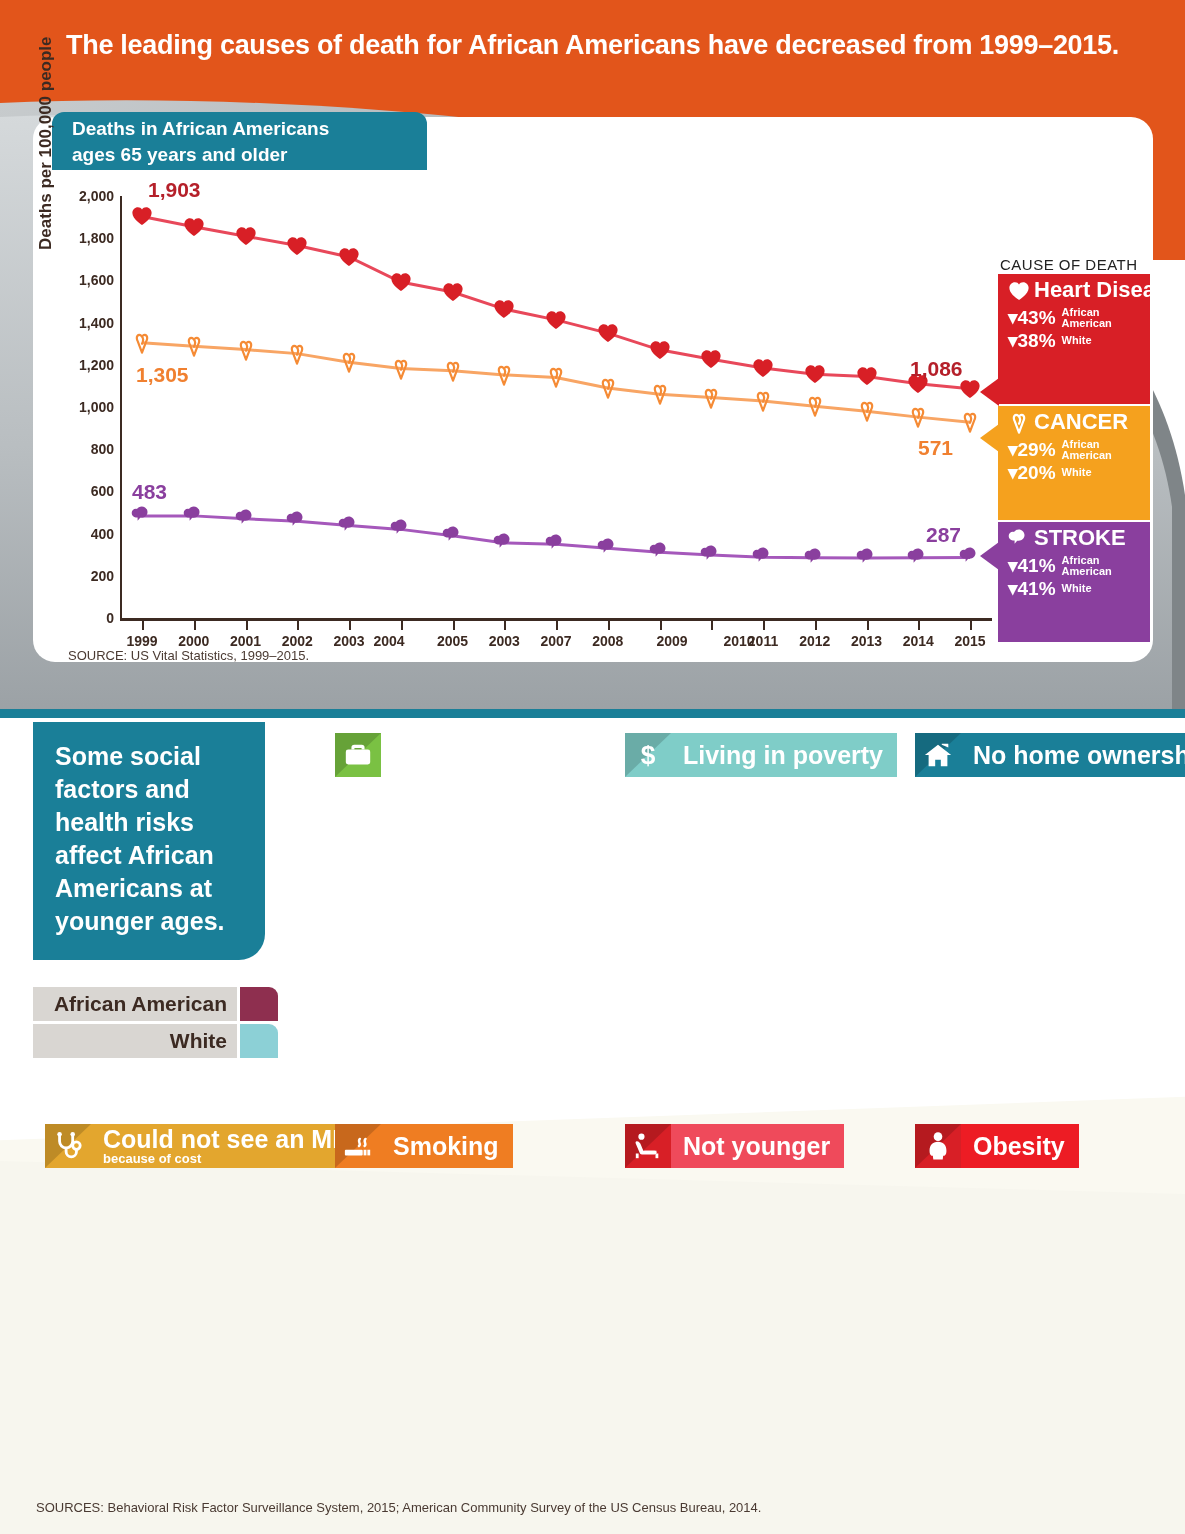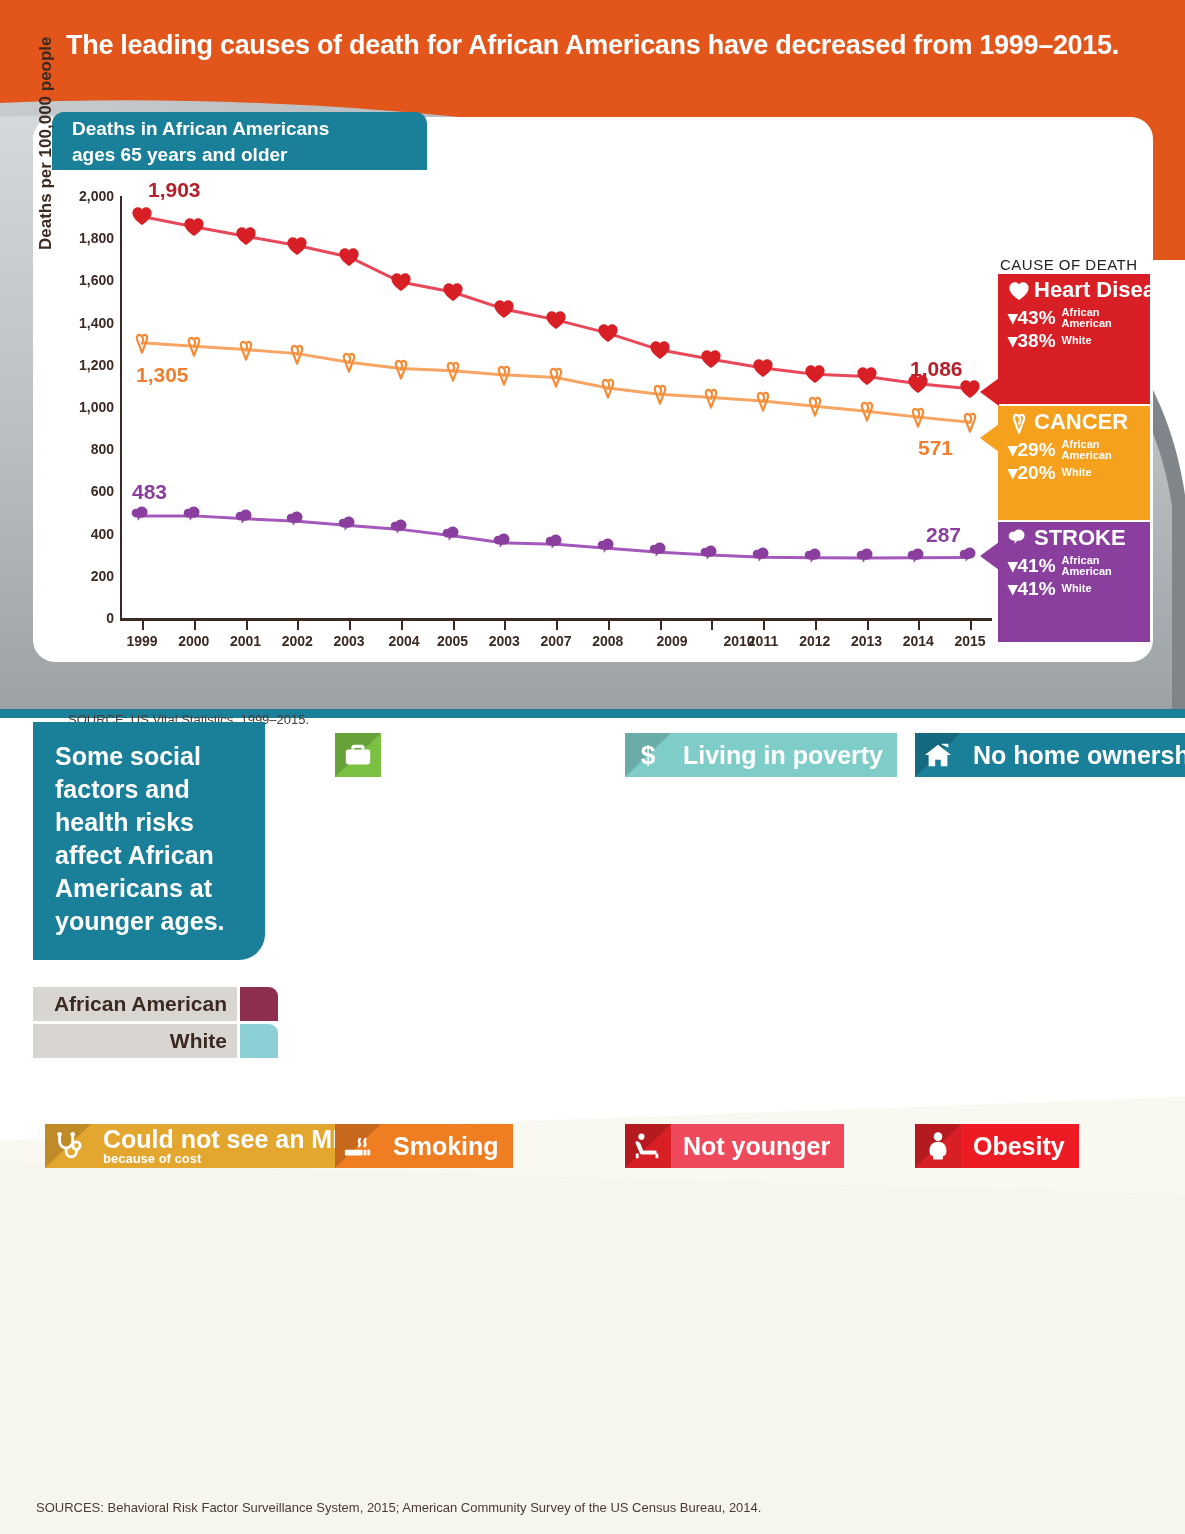--- a/index.html
+++ b/index.html
@@ -125,21 +125,21 @@
   .cod-grp { font-size: 11px; font-weight: bold; line-height: 11px; }
   .cod-arrow {
     position: absolute; left: -18px; width: 0; height: 0;
     border-top: 14px solid transparent;
     border-bottom: 14px solid transparent;
     z-index: 9;
   }
 
   
   .src1 {
-    position: absolute; left: 68px; top: 712px;
+    position: absolute; left: 68px; top: 648px;
     font-size: 13px; color: #4a3a32; z-index: 6;
   }
 
   
   .teal-divider {
     position: absolute; left: 0; top: 709px; width: 1185px; height: 9px;
     background: #1a7f98; z-index: 5;
   }
 
   
@@ -308,21 +308,21 @@
     <div class="xlabel" style="left:112px;">1999</div>
     <div class="xtickmark" style="left:193.75px;"></div>
     <div class="xlabel" style="left:163.75px;">2000</div>
     <div class="xtickmark" style="left:245.5px;"></div>
     <div class="xlabel" style="left:215.5px;">2001</div>
     <div class="xtickmark" style="left:297.25px;"></div>
     <div class="xlabel" style="left:267.25px;">2002</div>
     <div class="xtickmark" style="left:349px;"></div>
     <div class="xlabel" style="left:319px;">2003</div>
     <div class="xtickmark" style="left:400.75px;"></div>
-    <div class="xlabel" style="left:374px;">2004</div>
+    <div class="xlabel" style="left:359px;">2004</div>
     <div class="xtickmark" style="left:452.5px;"></div>
     <div class="xlabel" style="left:422.5px;">2005</div>
     <div class="xtickmark" style="left:504.25px;"></div>
     <div class="xlabel" style="left:474.25px;">2003</div>
     <div class="xtickmark" style="left:556px;"></div>
     <div class="xlabel" style="left:526px;">2007</div>
     <div class="xtickmark" style="left:607.75px;"></div>
     <div class="xlabel" style="left:577.75px;">2008</div>
     <div class="xtickmark" style="left:659.5px;"></div>
     <div class="xlabel" style="left:642px;">2009</div>

